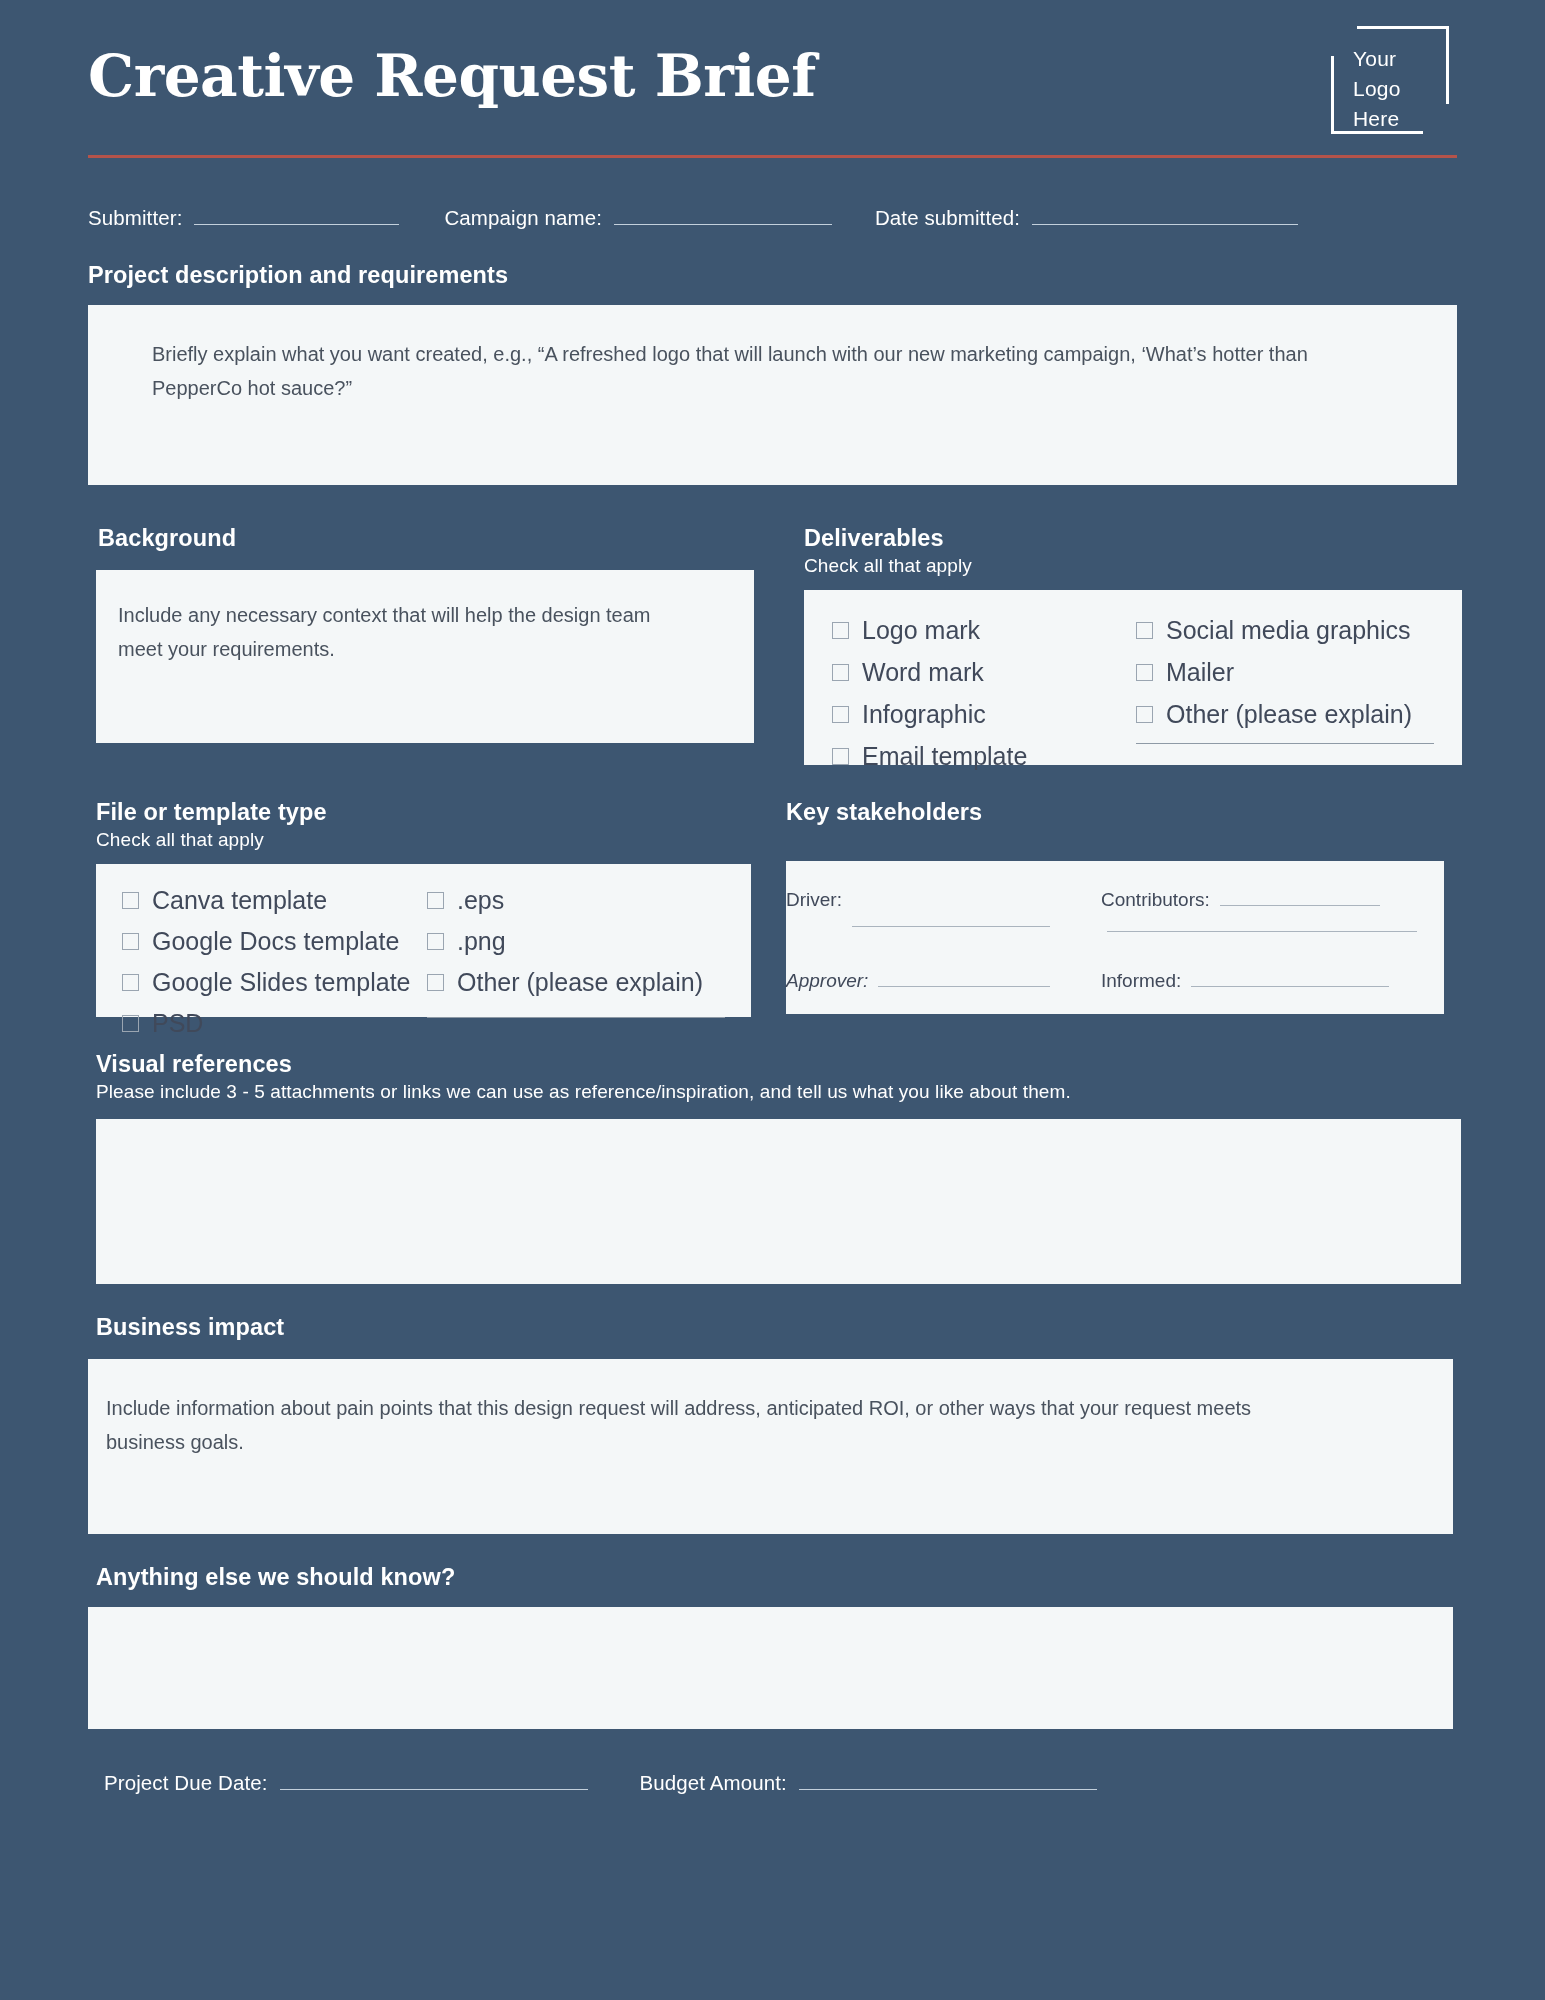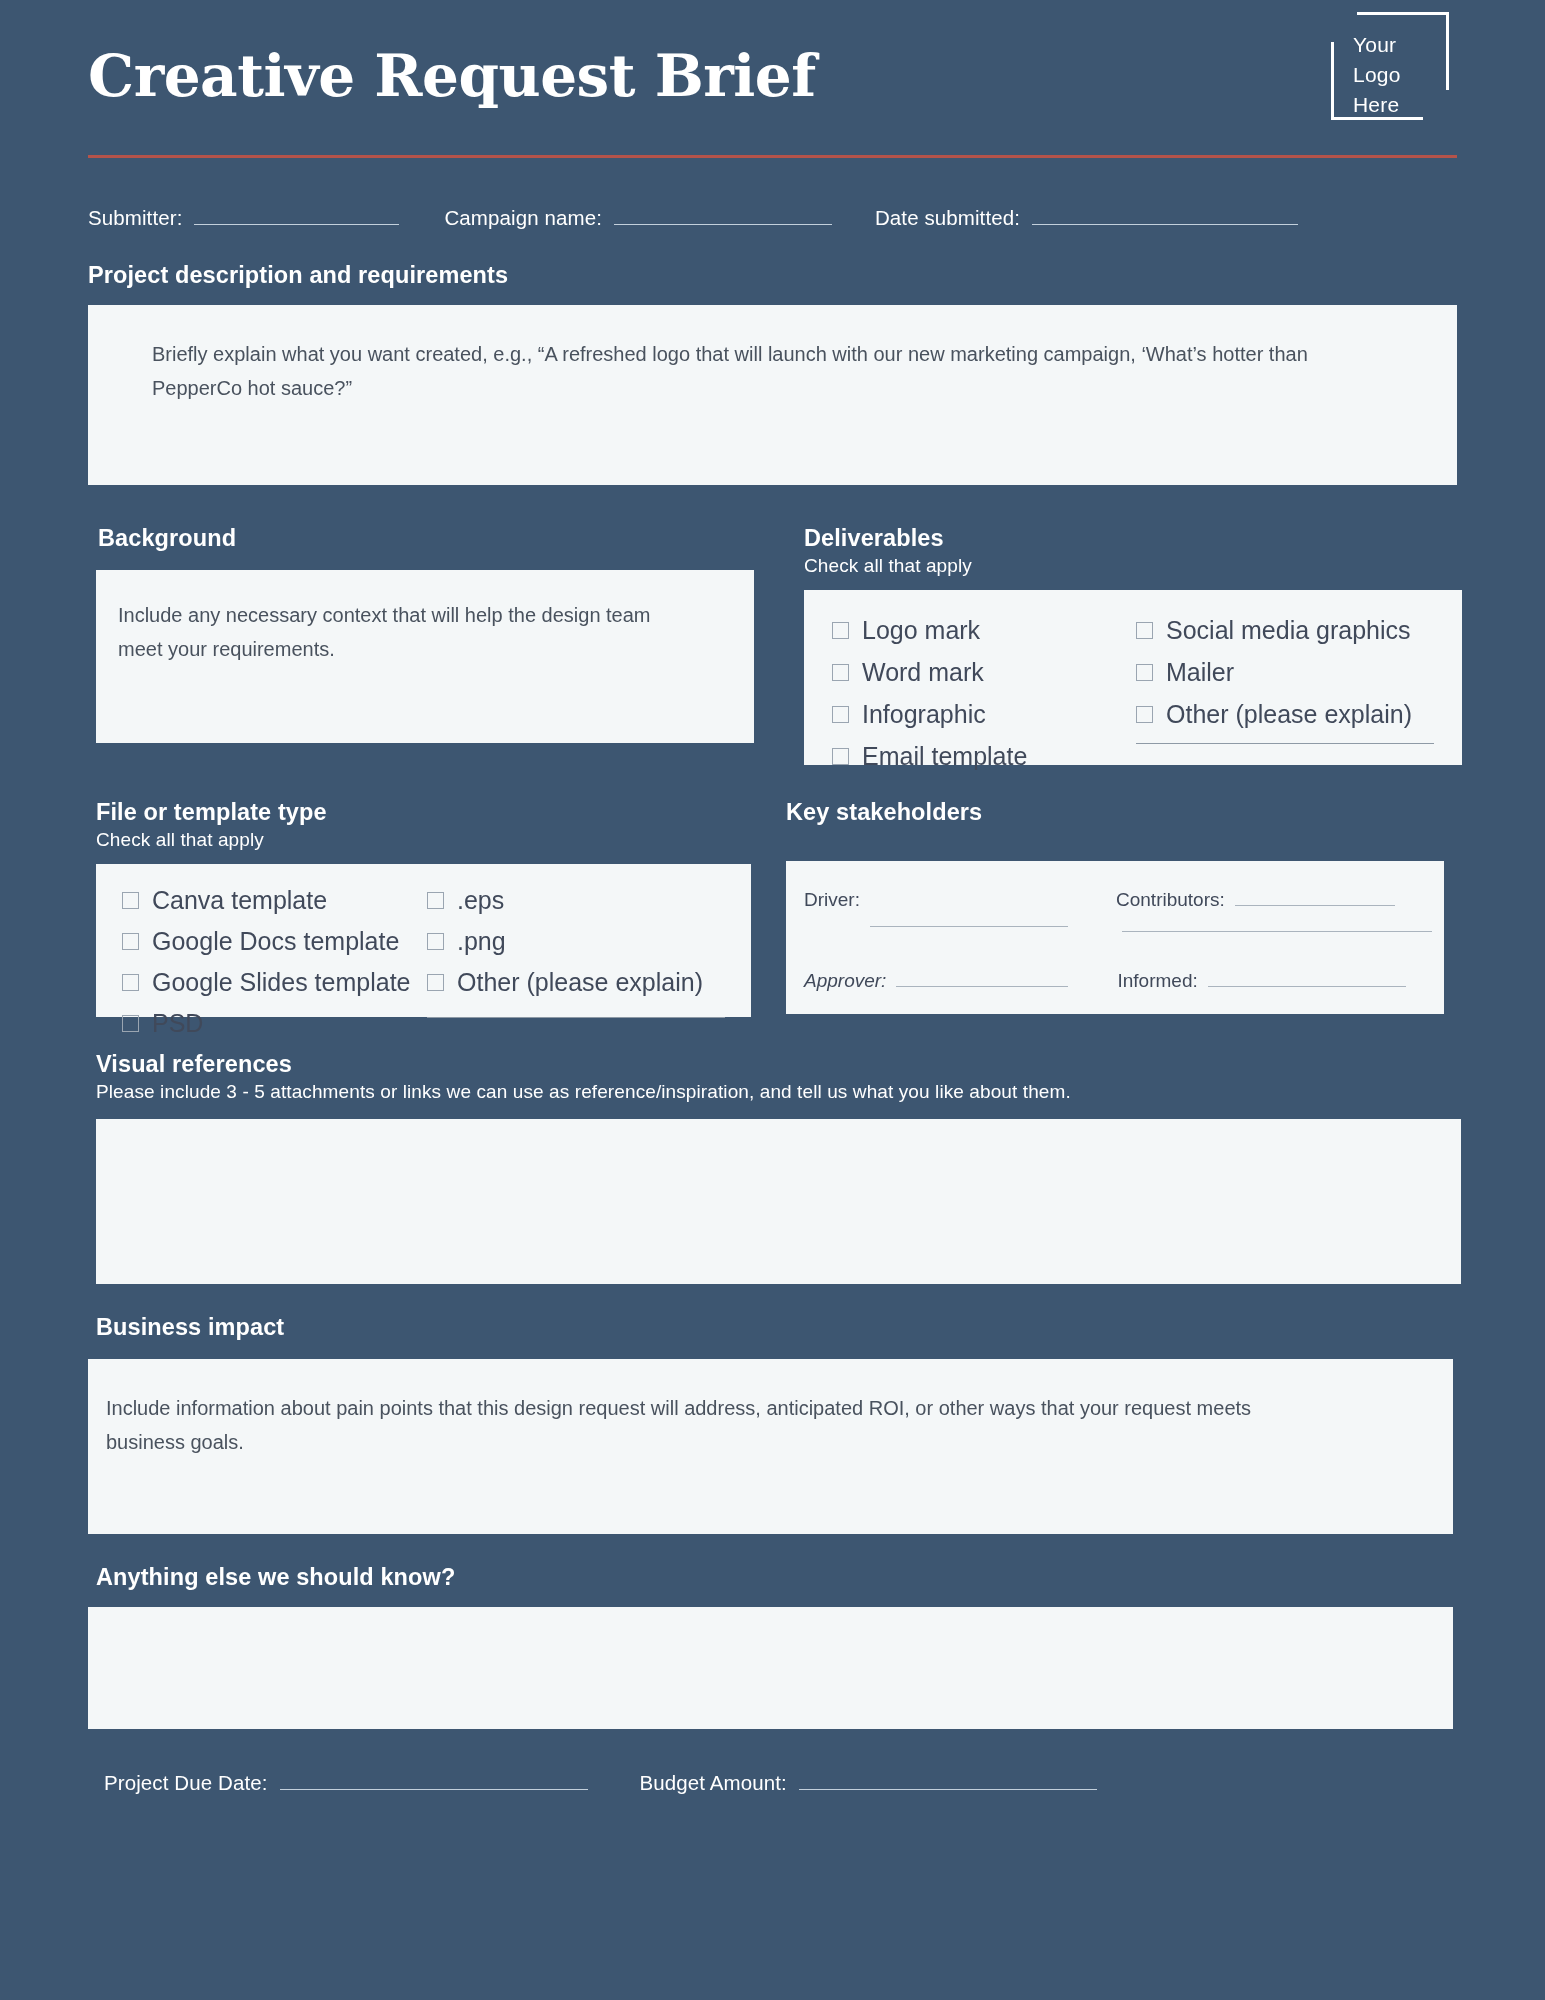--- a/index.html
+++ b/index.html
@@ -32,21 +32,21 @@
     font-family: "DejaVu Serif", "Liberation Serif", serif;
     font-size: 58px;
     font-weight: 700;
     letter-spacing: -0.5px;
     color: #ffffff;
     white-space: nowrap;
   }
   .logo-box {
     position: absolute;
     right: 8px;
-    top: 12px;
+    top: 26px;
     width: 118px;
     height: 132px;
   }
   .logo-frame-tr {
     position: absolute;
     left: 26px;
     top: 0;
     width: 92px;
     height: 78px;
     border-top: 3px solid #ffffff;
@@ -312,21 +312,21 @@
             <span class="chk-label">Other (please explain)</span>
           </div>
           <div class="other-line" style="width:298px; margin-top:20px;"></div>
         </div>
 
       </div>
     </div>
 
     <div style="margin-left:38px; width:660px;">
       <div class="sec-title">Key stakeholders</div>
-      <div class="panel" style="margin-top:35px; width:658px; height:153px; padding:28px 18px; position:relative;">
+      <div class="panel" style="margin-top:35px; width:658px; height:153px; padding:28px 0; position:relative;">
 
         <div style="display:flex;">
           <div class="stake-field" style="width:315px;">
             <span class="stake-label">Driver:</span>
             <span class="stake-line" style="width:198px;"></span>
           </div>
           <div style="width:310px;">
             <div class="stake-field">
               <span class="stake-label">Contributors:</span>
               <span class="stake-line" style="width:160px;"></span>

